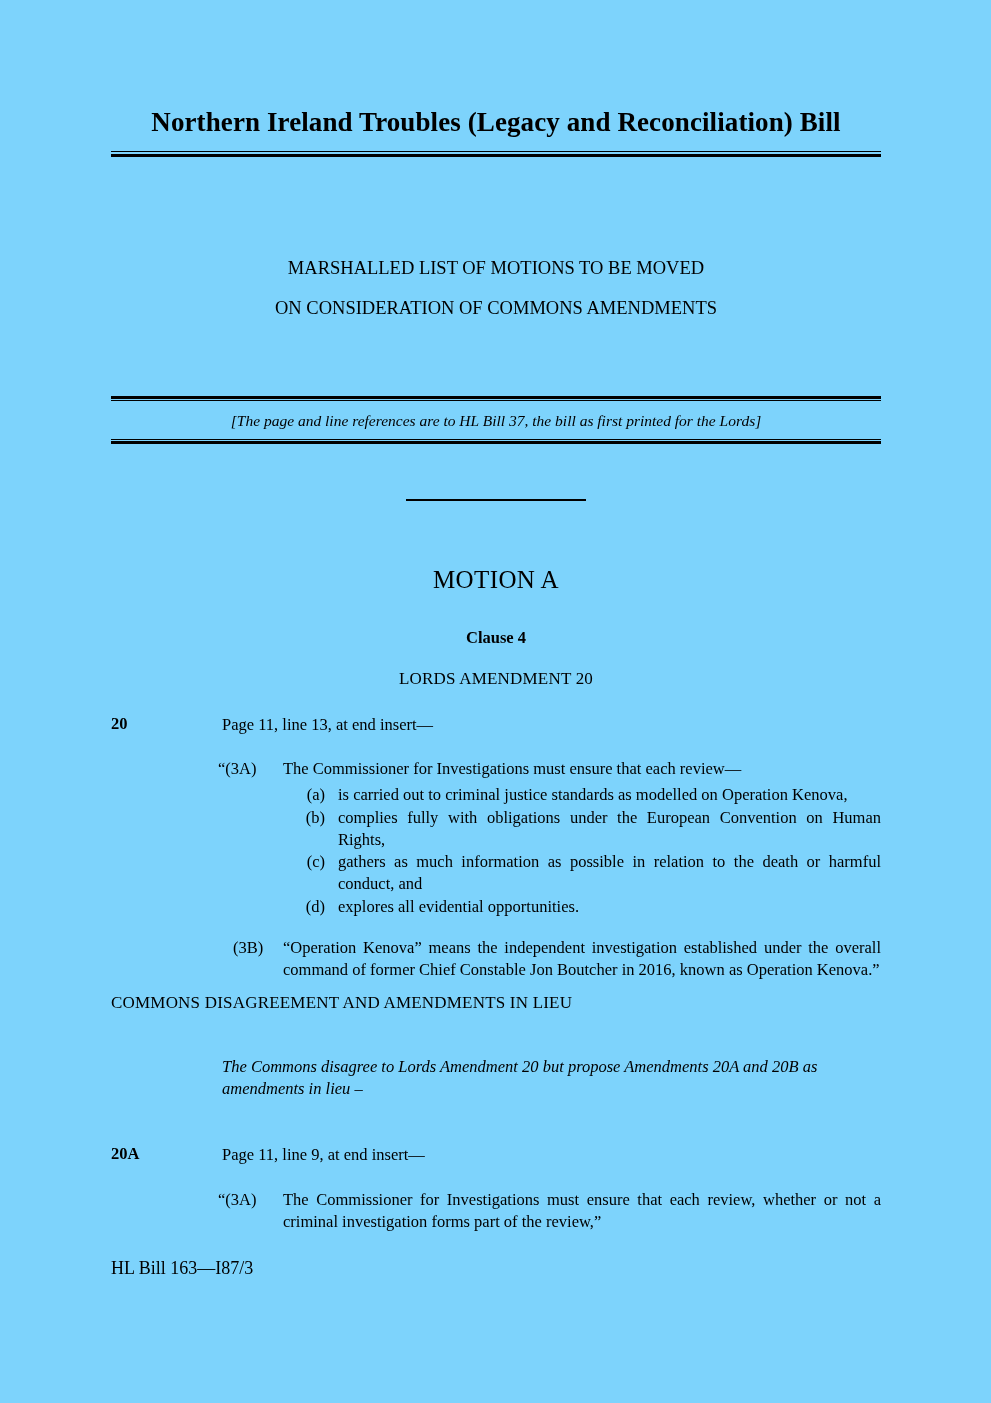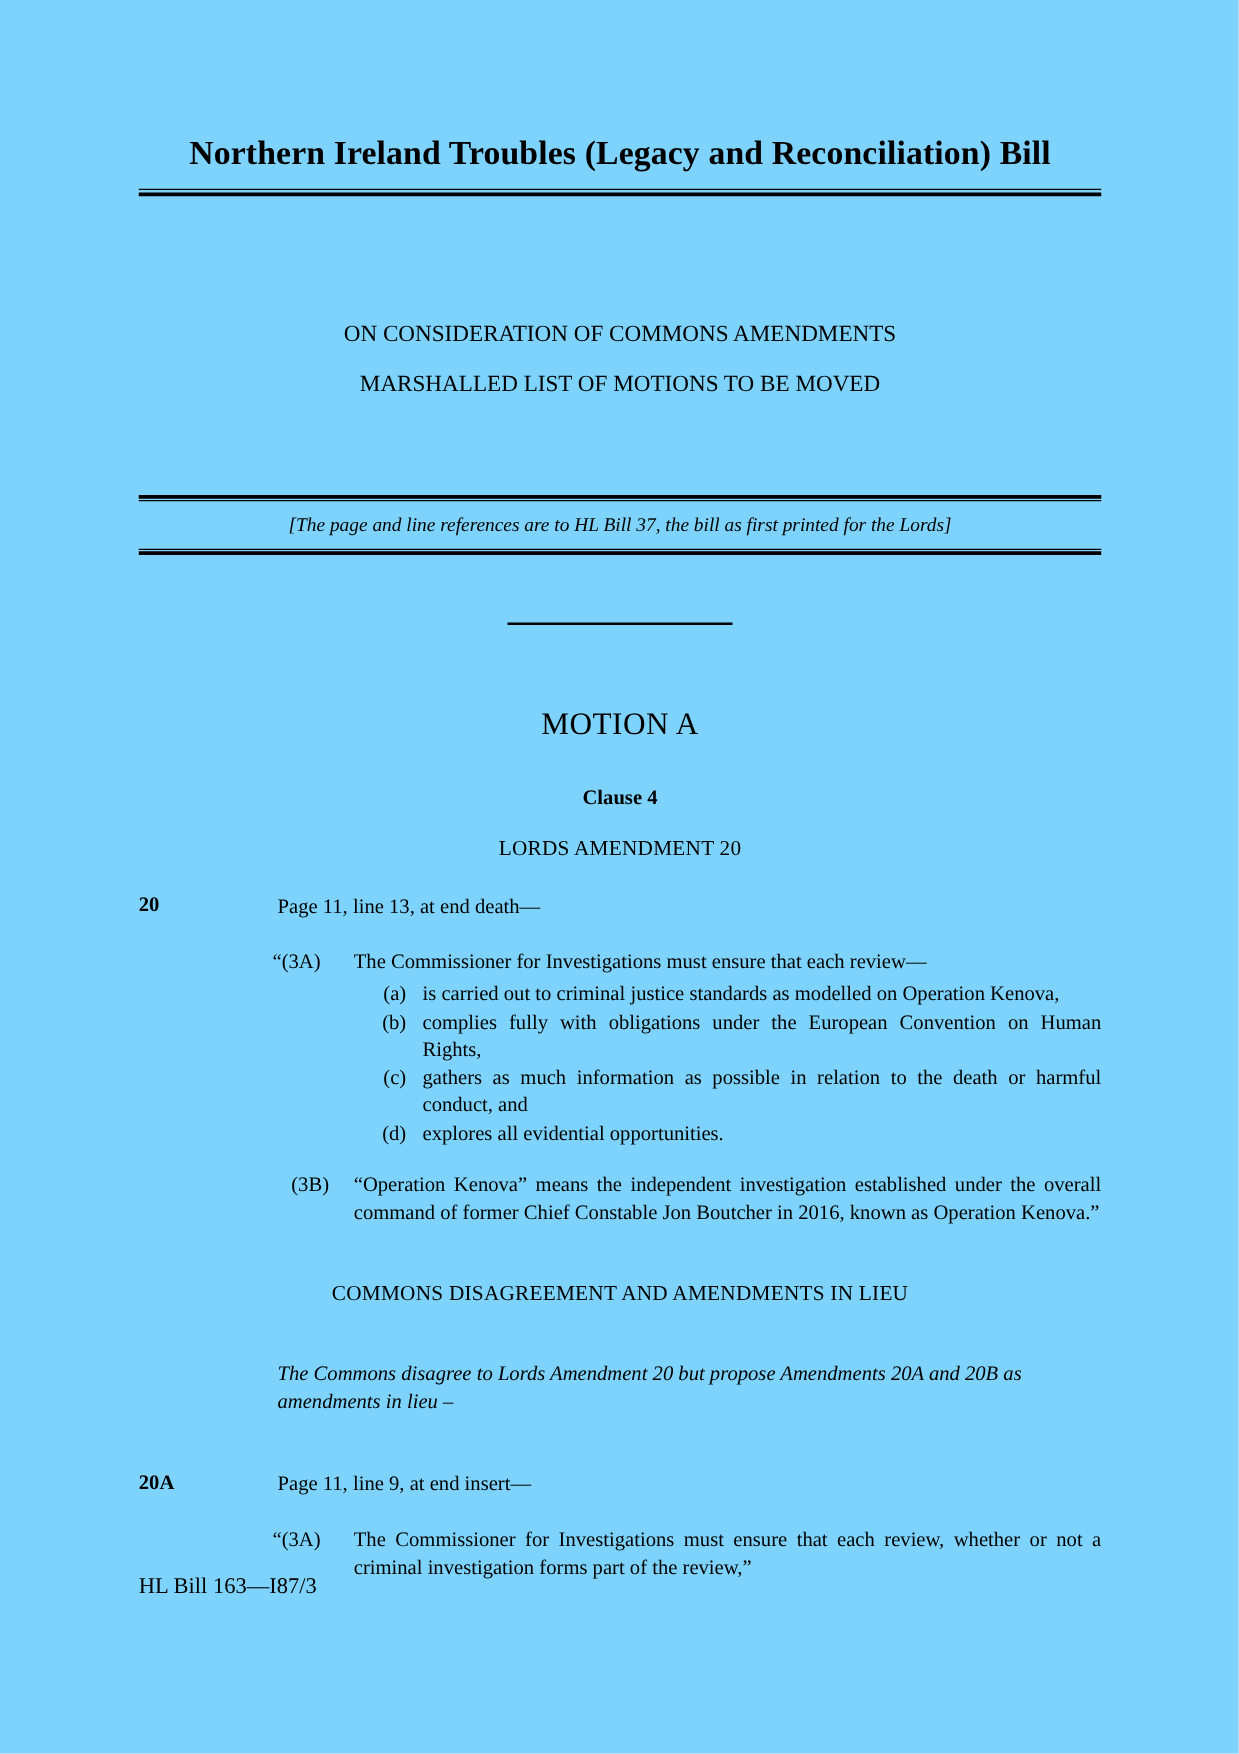--- a/index.html
+++ b/index.html
@@ -103,22 +103,22 @@
     font-size: 16.5px;
     font-weight: bold;
   }
   .amendment-heading {
     margin-top: 21px;
     text-align: center;
     font-size: 17px;
     letter-spacing: 0.2px;
   }
   .section-heading {
-    margin-top: 44px;
-    text-align: center;
+    margin-top: 12px;
+    text-align: left;
     font-size: 17px;
     letter-spacing: 0.2px;
   }
 
   
   .amend-row {
     position: relative;
     display: block;
   }
   .amend-row.first { margin-top: 25px; }
@@ -208,41 +208,41 @@
 </head>
 <body>
 
 <div class="page">
   <div class="content">
 
     <div class="doc-title">Northern Ireland Troubles (Legacy and Reconciliation) Bill</div>
     <div class="rule-double-top"></div>
 
     <div class="subtitle-block">
+      <span class="subtitle-line">MARSHALLED LIST OF MOTIONS TO BE MOVED</span>
       <span class="subtitle-line">ON CONSIDERATION OF COMMONS AMENDMENTS</span>
-      <span class="subtitle-line">MARSHALLED LIST OF MOTIONS TO BE MOVED</span>
     </div>
 
     <div class="note-frame">
       <div class="note-rule-upper"></div>
       <div class="note-text">[The page and line references are to HL Bill 37, the bill as first printed for the Lords]</div>
       <div class="note-rule-lower"></div>
     </div>
 
     <div class="short-rule-wrap">
       <span class="short-rule"></span>
     </div>
 
     <div class="motion-heading">MOTION A</div>
     <div class="clause-heading">Clause 4</div>
     <div class="amendment-heading">LORDS AMENDMENT 20</div>
 
     <div class="amend-row first">
       <div class="margin-num">20</div>
-      <div class="amend-lead">Page 11, line 13, at end death—</div>
+      <div class="amend-lead">Page 11, line 13, at end insert—</div>
     </div>
 
     <div class="para p3a-first">
       <span class="plabel">“(3A)</span>
       <span>The Commissioner for Investigations must ensure that each review—</span>
     </div>
 
     <div class="sublist">
       <div class="subitem">
         <span class="slabel">(a)</span>

